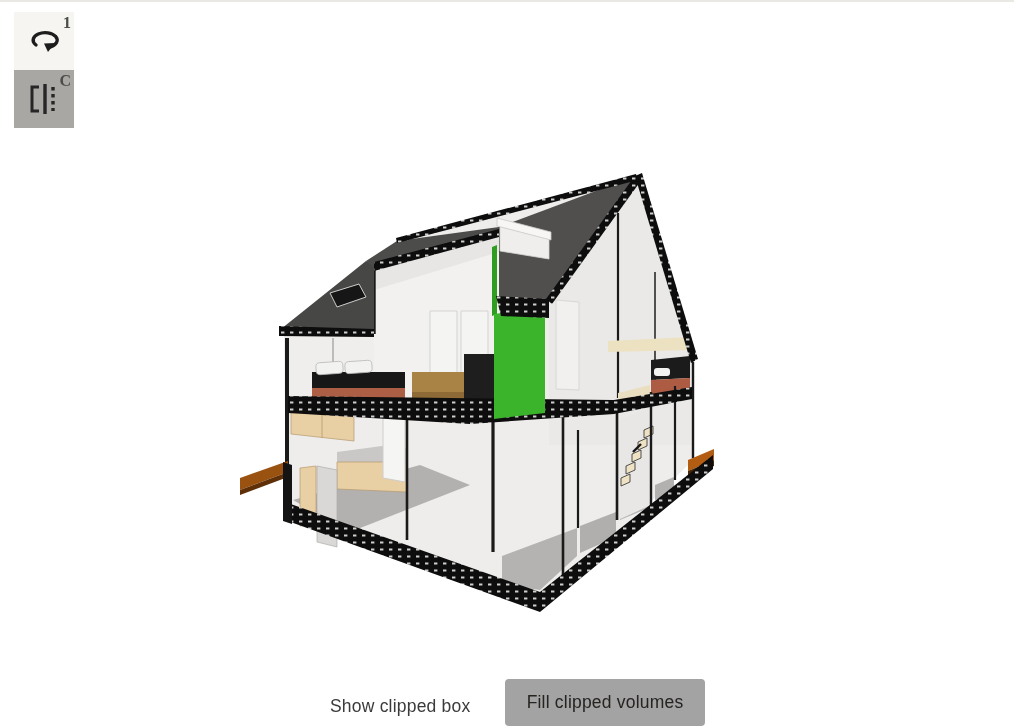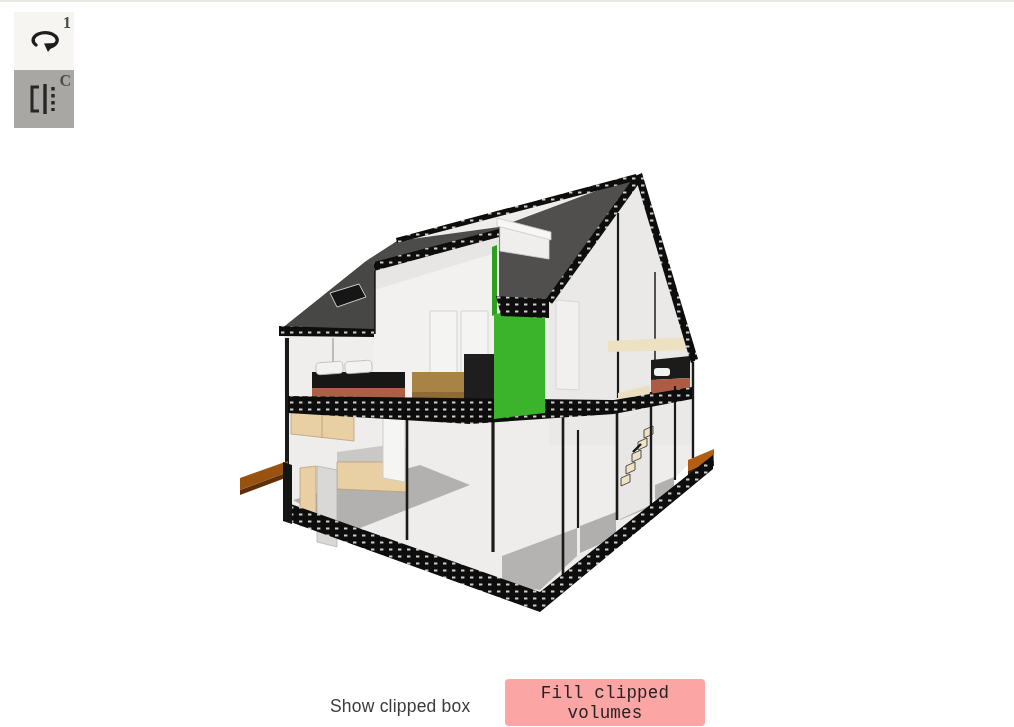--- a/index.html
+++ b/index.html
@@ -24,22 +24,22 @@
   .viewport{position:absolute;left:0;top:0;width:1014px;height:727px;cursor:default;}
   .viewport svg{position:absolute;left:0;top:0;}
   
   .flat-btn{
     position:absolute;left:322px;top:688px;height:36px;padding:0 8px;
     background:transparent;border:none;cursor:pointer;
     font-family:"Liberation Sans",sans-serif;font-size:17.5px;color:#3b3b3b;letter-spacing:.2px;
   }
   .orange-btn{
     position:absolute;left:505px;top:679px;width:200px;height:47px;
-    background:#fca5a5;border:none;border-radius:4px;cursor:pointer;
-    font-family:Liberation Mono, monospace;font-size:17.5px;color:#262321;letter-spacing:.2px;
+    background:#a3a3a3;border:none;border-radius:4px;cursor:pointer;
+    font-family:Liberation Sans, sans-serif;font-size:17.5px;color:#262321;letter-spacing:.2px;
   }
 </style>
 </head>
 <body>
 
 <div class="stage">
 
   <div class="top-border"></div>
 
   <div class="viewport">

